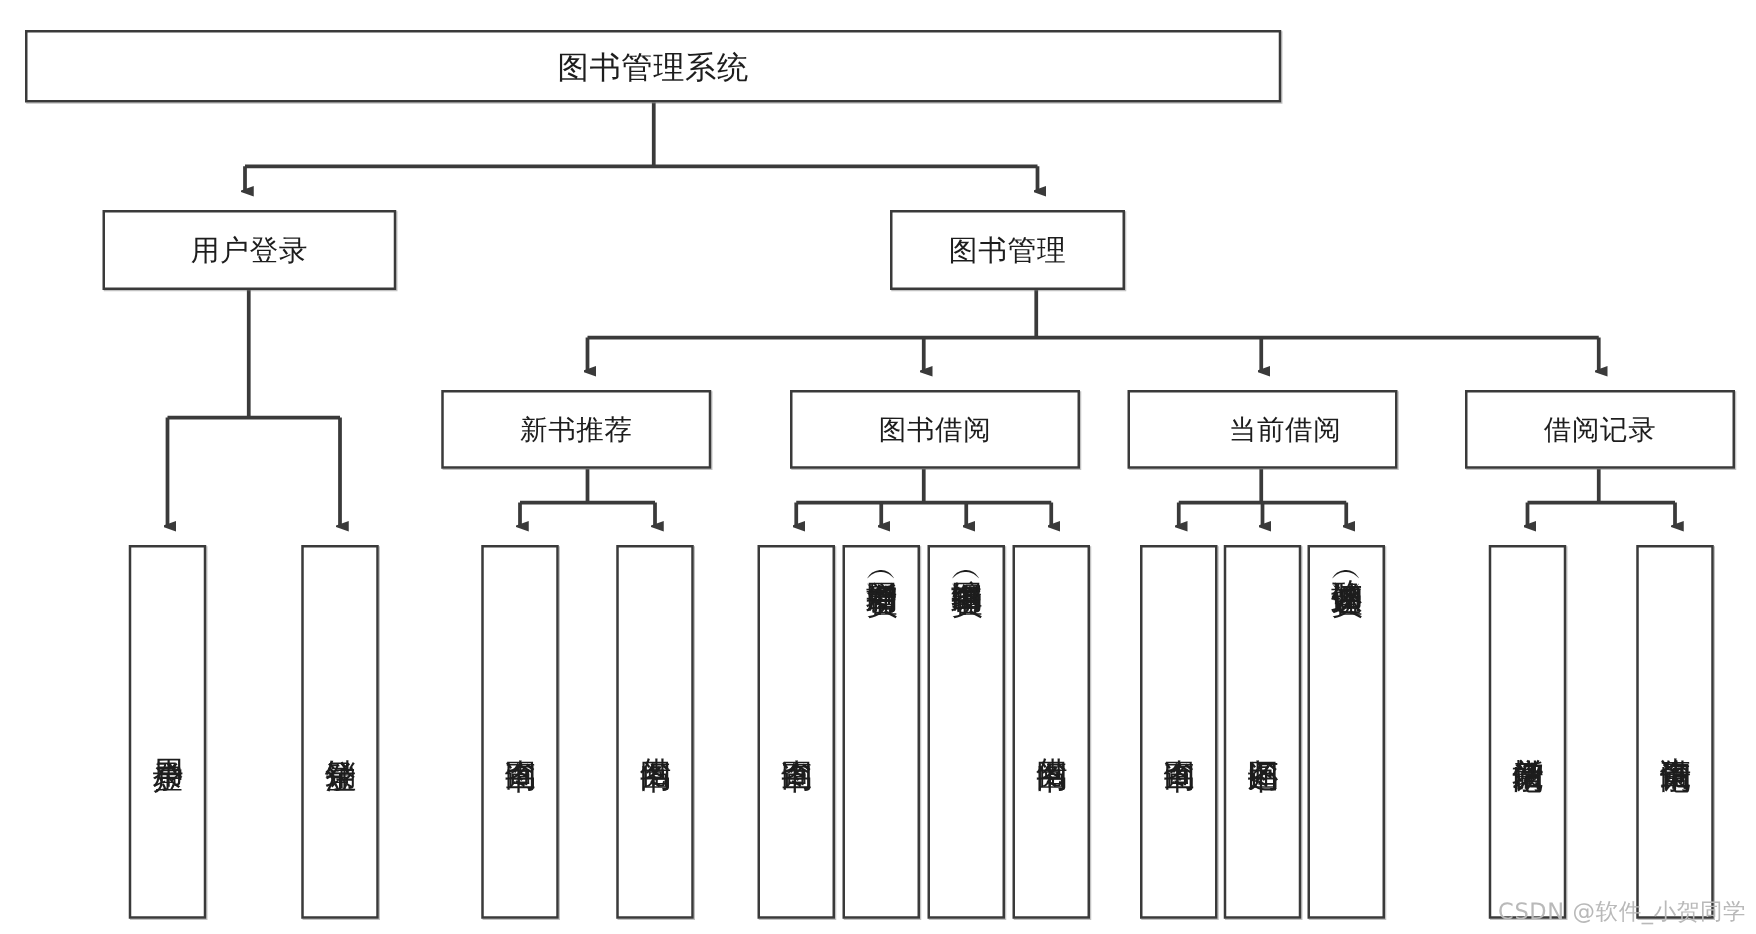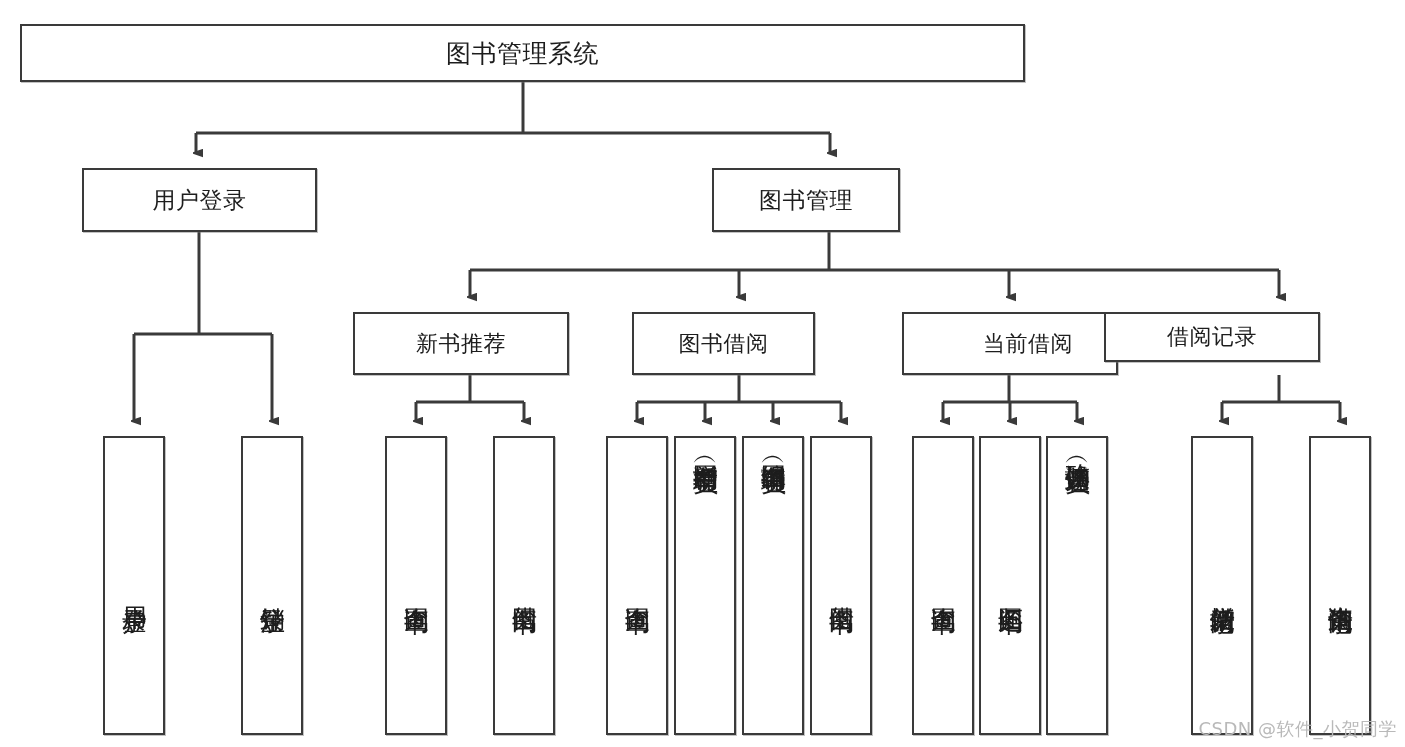--- a/index.html
+++ b/index.html
@@ -135,27 +135,27 @@
   <div class="node node-l1" style="left:82px; top:168px; width:235px; height:64px;">
     <span class="label">用户登录</span>
   </div>
   <div class="node node-l1" style="left:712px; top:168px; width:188px; height:64px;">
     <span class="label">图书管理</span>
   </div>
 
   <div class="node node-l2" style="left:353px; top:312px; width:216px; height:63px;">
     <span class="label">新书推荐</span>
   </div>
-  <div class="node node-l2" style="left:632px; top:312px; width:183px; height:63px;">
+  <div class="node node-l2" style="left:632px; top:312px; width:232px; height:63px;">
     <span class="label">图书借阅</span>
   </div>
   <div class="node node-l2" style="left:902px; top:312px; width:216px; height:63px;padding-left:36px;">
     <span class="label">当前借阅</span>
   </div>
-  <div class="node node-l2" style="left:1104px; top:312px; width:216px; height:50px;align-items:center;">
+  <div class="node node-l2" style="left:1172px; top:312px; width:216px; height:63px;align-items:center;">
     <span class="label">借阅记录</span>
   </div>
 
   <div class="node node-leaf center" style="left:103px; top:436px; width:62px; height:299px;">
     <span class="label">用户登录</span>
   </div>
   <div class="node node-leaf center" style="left:241px; top:436px; width:62px; height:299px;">
     <span class="label">注销登录</span>
   </div>
 

